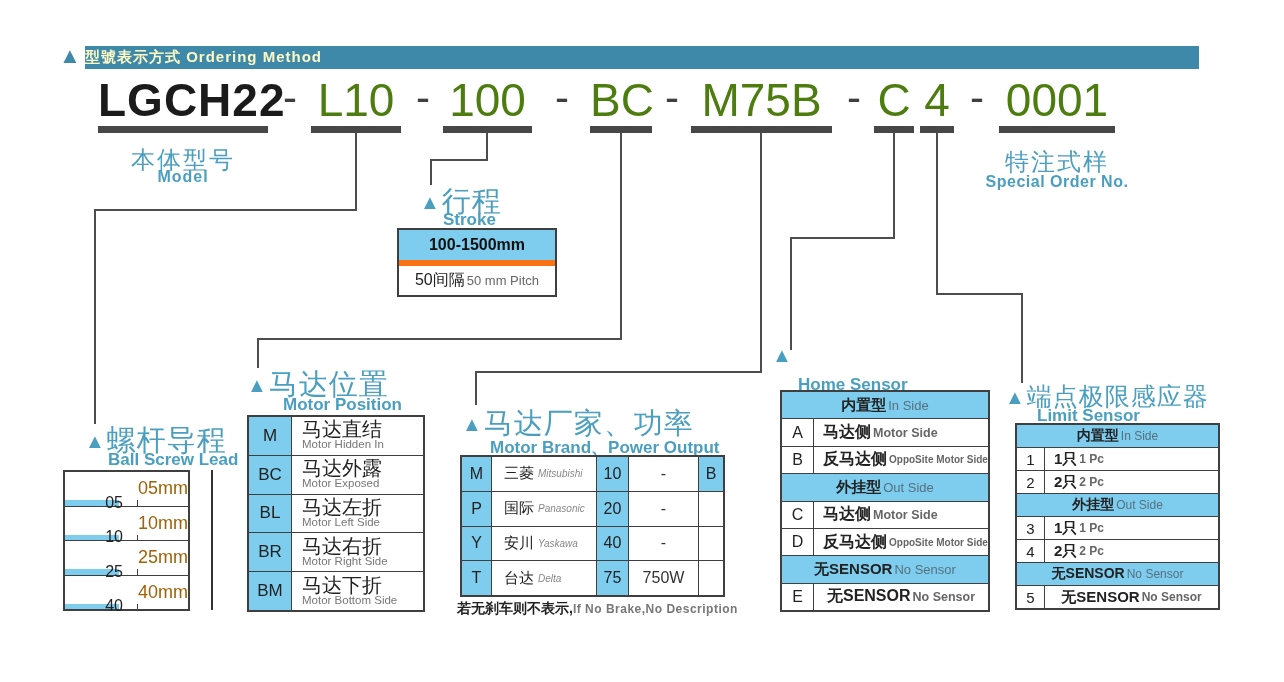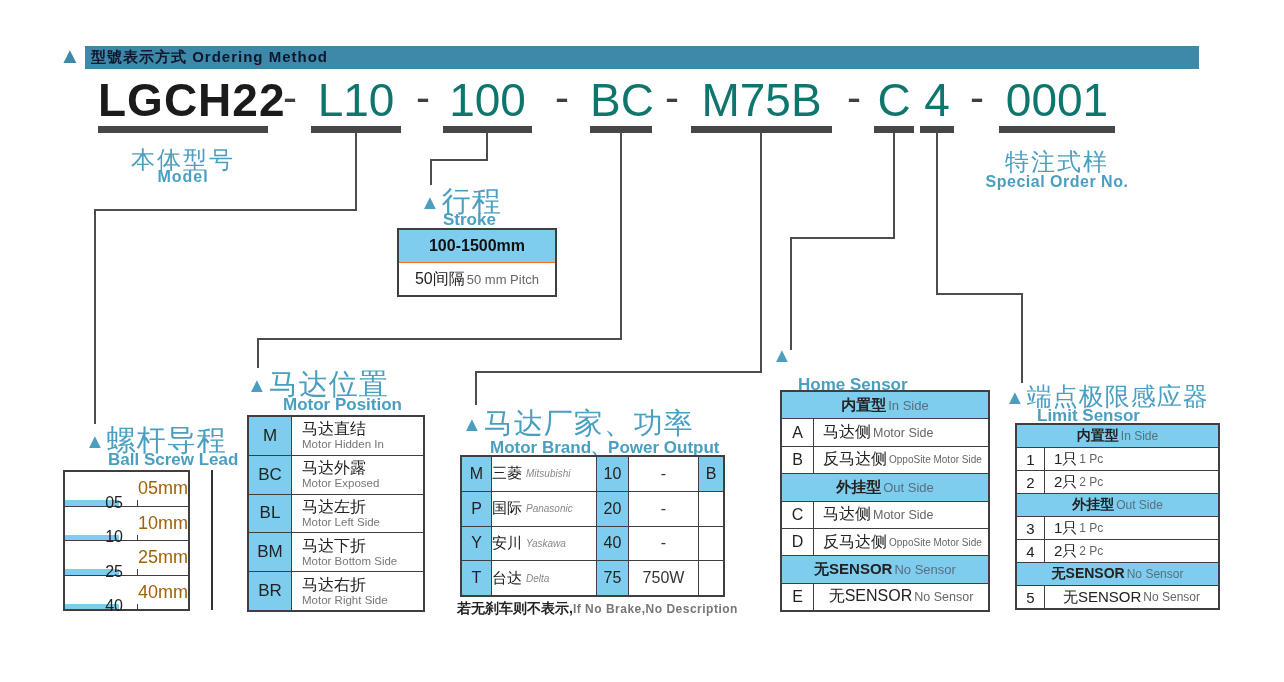--- a/index.html
+++ b/index.html
@@ -3,25 +3,25 @@
 <meta charset="utf-8">
 <style>
   html,body{margin:0;padding:0;background:#ffffff;}
   .page{position:relative;width:1284px;height:682px;background:#fff;overflow:hidden;
         font-family:"Liberation Sans","DejaVu Sans",sans-serif;color:#333;}
 
   
   .hdr-tri{position:absolute;left:59px;top:44px;font-size:22px;color:#3e88aa;line-height:24px;}
   .hdr-bar{position:absolute;left:85px;top:46px;width:1114px;height:23px;background:#3e88aa;
            display:flex;align-items:center;}
-  .hdr-bar .t{color:#0f172a;font-size:15px;font-weight:bold;letter-spacing:1px;padding-left:6px;white-space:nowrap;}
+  .hdr-bar .t{color:#fef9c3;font-size:15px;font-weight:bold;letter-spacing:1px;white-space:nowrap;}
 
   
   .seg{position:absolute;top:76px;height:60px;text-align:center;font-size:46px;line-height:48px;
-       color:#0f766e;white-space:nowrap;}
+       color:#4d7c0f;white-space:nowrap;}
   .seg.dark{color:#1b1b1b;font-weight:bold;letter-spacing:1px;}
   .seg .ubar{position:absolute;left:0;right:0;top:50px;height:7px;background:#474747;}
   .dash{position:absolute;top:74px;width:22px;text-align:center;font-size:42px;line-height:48px;color:#3f3f3f;}
 
   
   .hline{position:absolute;height:2px;background:#4d4d4d;}
   .vline{position:absolute;width:2px;background:#4d4d4d;}
 
   
   .lblc{position:absolute;color:#4a9fc0;text-align:center;letter-spacing:2px;}
@@ -34,61 +34,61 @@
   
   .tbl{position:absolute;border:2px solid #3f3f3f;background:#fff;box-sizing:border-box;
        display:flex;flex-direction:column;}
   .blue{background:#7ecdee;}
   .row{display:flex;flex:1;border-top:1px solid #3f3f3f;min-height:0;}
   .row:first-child{border-top:none;}
   .codecell{display:flex;align-items:center;justify-content:center;border-right:1px solid #3f3f3f;
             box-sizing:border-box;color:#222;}
 
   
-  .strow{flex:1;display:flex;align-items:center;justify-content:center;border-top:1px solid #f97316;}
+  .strow{flex:1;display:flex;align-items:center;justify-content:center;border-top:6px solid #f97316;}
   .strow:first-child{border-top:none;}
   .strow .rng{font-size:16px;font-weight:bold;color:#111;}
   .strow .cnm{font-size:16px;color:#222;}
   .strow .enm{font-size:13px;color:#666;margin-left:2px;}
 
   
   .bsl-code{position:relative;width:79px;border-right:1px solid #3f3f3f;box-sizing:border-box;
             display:flex;align-items:center;justify-content:flex-end;padding-right:14px;margin-top:28px;}
   .bsl-code .strip{position:absolute;left:0;top:0;bottom:0;width:54px;background:#7ecdee;}
   .bsl-code .n{position:relative;font-size:16px;color:#222;}
   .bsl-val{flex:1;display:flex;align-items:center;justify-content:center;font-size:18px;color:#a16207;}
 
   
   .mp-code{width:43px;font-size:17px;}
   .mp-main{flex:1;display:flex;flex-direction:column;justify-content:center;padding-left:10px;box-sizing:border-box;}
-  .mp-main .cn{font-size:16px;color:#222;line-height:18px;}
+  .mp-main .cn{font-size:20px;color:#222;line-height:18px;}
   .mp-main .en{font-size:11.5px;color:#777;line-height:13px;}
 
   
   .mb-code{width:30px;font-size:16px;}
-  .mb-brand{width:105px;display:flex;align-items:center;padding-left:0;box-sizing:border-box;
+  .mb-brand{width:105px;display:flex;align-items:center;padding-left:12px;box-sizing:border-box;
             border-right:1px solid #3f3f3f;}
   .mb-brand .cn{font-size:15px;color:#222;}
   .mb-brand .en{font-size:10px;color:#888;margin-left:4px;font-style:italic;}
   .mb-pcode{width:32px;font-size:16px;}
   .mb-power{width:70px;display:flex;align-items:center;justify-content:center;font-size:16px;color:#333;
             border-right:1px solid #3f3f3f;box-sizing:border-box;}
   .mb-brake{flex:1;display:flex;align-items:center;justify-content:center;font-size:16px;color:#222;}
   .note{position:absolute;white-space:nowrap;}
   .note .cn{font-size:14px;font-weight:bold;color:#222;}
   .note .en{font-size:12px;font-weight:bold;color:#777;letter-spacing:0.5px;}
 
   
   .sh{flex:1;background:#7ecdee;display:flex;align-items:center;justify-content:center;
       border-top:1px solid #3f3f3f;min-height:0;}
   .sh:first-child{border-top:none;}
   .sh .cn{font-size:15px;font-weight:bold;color:#222;}
   .sh .en{font-size:13px;color:#55707e;margin-left:2px;}
   .si-code{font-size:16px;}
-  .si-main{flex:1;display:flex;align-items:center;padding-left:9px;box-sizing:border-box;}
+  .si-main{flex:1;display:flex;align-items:center;padding-left:9px;box-sizing:border-box;font-weight:bold;}
   .si-main.center{justify-content:center;padding-left:0;}
   .si-main .cn{font-size:16px;color:#222;}
   .si-main .en{font-size:12.5px;color:#666;margin-left:2px;}
   .si-main .en.xs{font-size:10px;}
   .ls .sh .cn{font-size:14px;}
   .ls .sh .en{font-size:12px;}
   .ls .si-code{font-size:15px;}
   .ls .si-main .cn{font-size:15px;}
   .ls .si-main .en{font-size:12px;}
 </style>
@@ -220,33 +220,33 @@
         </div>
     </div>
     <div class="row">
       <div class="codecell mp-code blue">BL</div>
       <div class="mp-main">
           <span class="cn">马达左折</span>
           <span class="en">Motor Left Side</span>
         </div>
     </div>
     <div class="row">
+      <div class="codecell mp-code blue">BR</div>
+      <div class="mp-main">
+          <span class="cn">马达右折</span>
+          <span class="en">Motor Right Side</span>
+        </div>
+    </div>
+    <div class="row">
       <div class="codecell mp-code blue">BM</div>
       <div class="mp-main">
           <span class="cn">马达下折</span>
           <span class="en">Motor Bottom Side</span>
         </div>
     </div>
-    <div class="row">
-      <div class="codecell mp-code blue">BR</div>
-      <div class="mp-main">
-          <span class="cn">马达右折</span>
-          <span class="en">Motor Right Side</span>
-        </div>
-    </div>
   </div>
 
   <div class="sec" style="left:462px;top:404px;">
     <span class="tri">▲</span>
     <span class="cn">马达厂家、功率</span>
   </div>
   <div class="sub" style="left:490px;top:436px;">Motor Brand、Power Output</div>
   <div class="tbl" style="left:460px;top:455px;width:265px;height:142px;">
     <div class="row">
       <div class="codecell mb-code blue">M</div>

